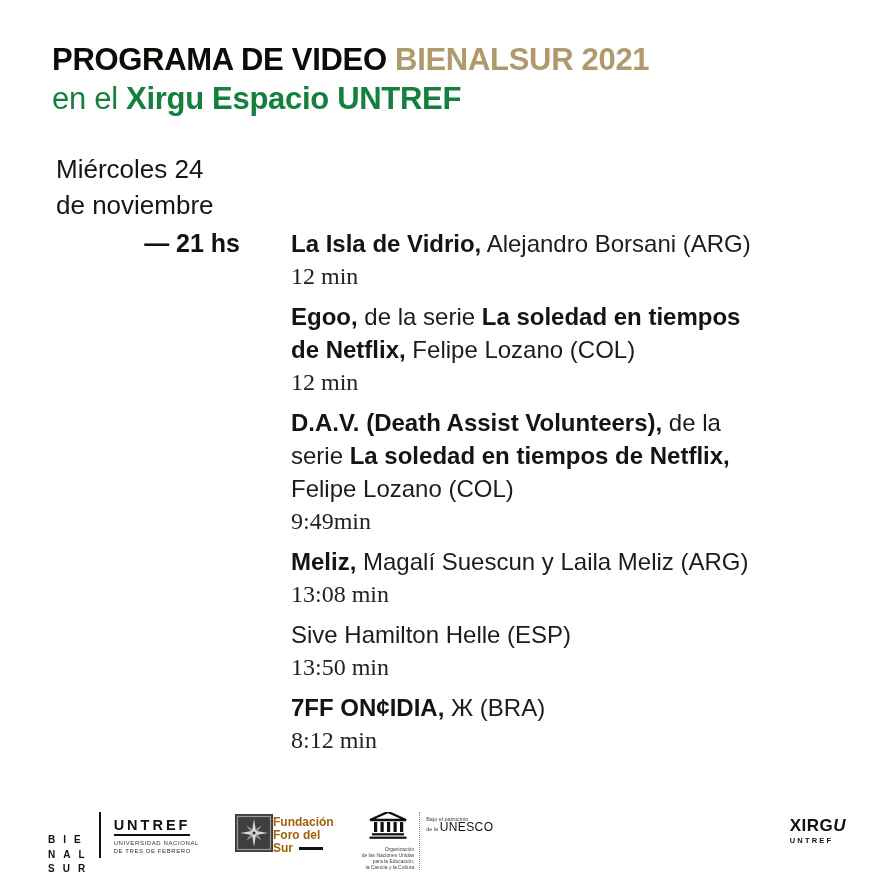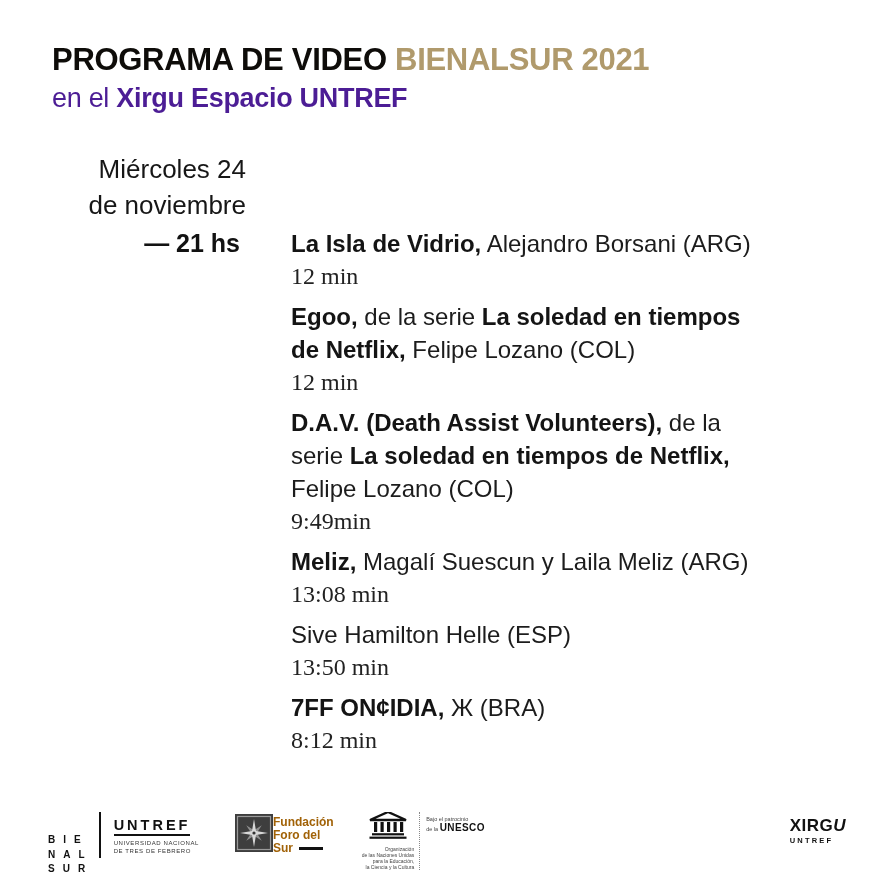--- a/index.html
+++ b/index.html
@@ -4,24 +4,24 @@
 <style>
   html,body{margin:0;padding:0;background:#ffffff;}
   .page{
     position:relative;width:880px;height:880px;background:#ffffff;overflow:hidden;
     font-family:"Liberation Sans","DejaVu Sans",sans-serif;color:#1a1a1a;
   }
   
   .header{position:absolute;left:52px;top:40px;}
   .title-line{font-size:31px;line-height:39px;font-weight:bold;color:#0e0c09;letter-spacing:-0.3px;white-space:nowrap;}
   .title-line .gold{color:#b09a6c;}
-  .subtitle-line{font-size:27px;line-height:39px;color:#4c1d95;letter-spacing:-0.3px;white-space:nowrap;}
+  .subtitle-line{font-size:31px;line-height:39px;color:#15803d;letter-spacing:-0.3px;white-space:nowrap;}
   .subtitle-line .b{font-weight:bold;}
   
-  .date-block{position:absolute;left:56px;top:151px;width:190px;text-align:right;
+  .date-block{position:absolute;left:56px;top:151px;width:190px;text-align:left;
     font-size:26px;line-height:36px;color:#161616;}
   .time-label{position:absolute;left:0;top:227px;width:240px;text-align:right;
     font-size:25px;line-height:33px;font-weight:bold;color:#121212;white-space:nowrap;}
   
   .program{position:absolute;left:275px;top:227px;margin-left:16px;}
   .entry{margin-bottom:7px;}
   .pline{font-size:24px;line-height:33px;white-space:nowrap;color:#1c1c1c;}
   .pline .b{font-weight:bold;color:#141414;}
   .duration{font-size:24px;line-height:33px;color:#222222;font-family:Liberation Serif, serif;}
   
@@ -34,21 +34,21 @@
   .untref-sub{font-size:6px;letter-spacing:0.6px;line-height:7.5px;color:#333;margin-top:4px;}
   .foro{display:flex;margin-left:36px;margin-top:2px;}
   .foro-text{margin-left:0;font-size:12px;font-weight:bold;line-height:13px;color:#a16207;padding-top:2px;}
   .foro-dash{display:inline-block;width:24px;height:3px;background:#111;margin-left:6px;vertical-align:2px;}
   .unesco{display:flex;margin-left:28px;}
   .unesco-left{border-right:1px dotted #888;padding-right:5px;text-align:center;}
   .unesco-caption{font-size:5px;line-height:6px;color:#444;text-align:right;margin-top:3px;}
   .patronage{margin-left:6px;padding-top:4px;}
   .patronage-l1{font-size:5.5px;color:#444;line-height:7px;}
   .patronage-l2{font-size:5.5px;color:#444;line-height:9px;}
-  .patronage-l2 .b{font-size:10px;font-weight:bold;color:#111;letter-spacing:0.4px;}
+  .patronage-l2 .b{font-size:12px;font-weight:normal;color:#111;letter-spacing:0.4px;}
   .fspacer{flex:1;}
   .xirgu{margin-top:5px;text-align:left;}
   .xirgu-name{font-size:17px;font-weight:bold;color:#111;letter-spacing:0.5px;line-height:18px;}
   .xirgu-name .it{font-style:italic;}
   .xirgu-sub{font-size:7.5px;font-weight:bold;letter-spacing:2.2px;color:#111;margin-top:1px;}
 </style>
 </head>
 <body>
 
 <div class="page">

